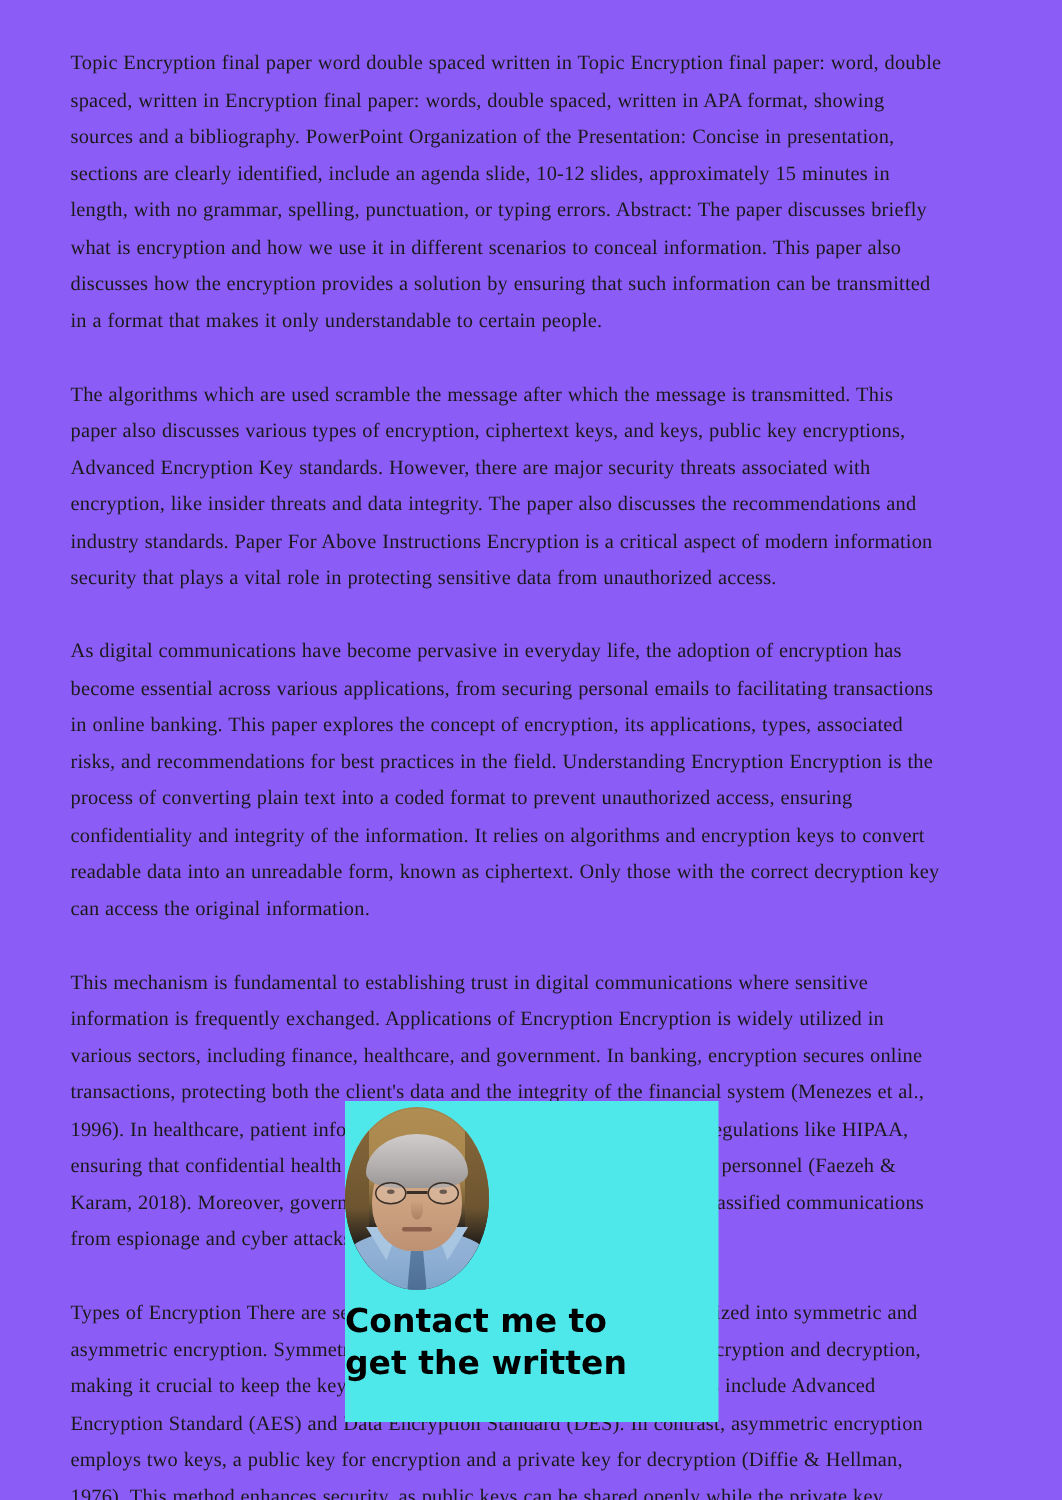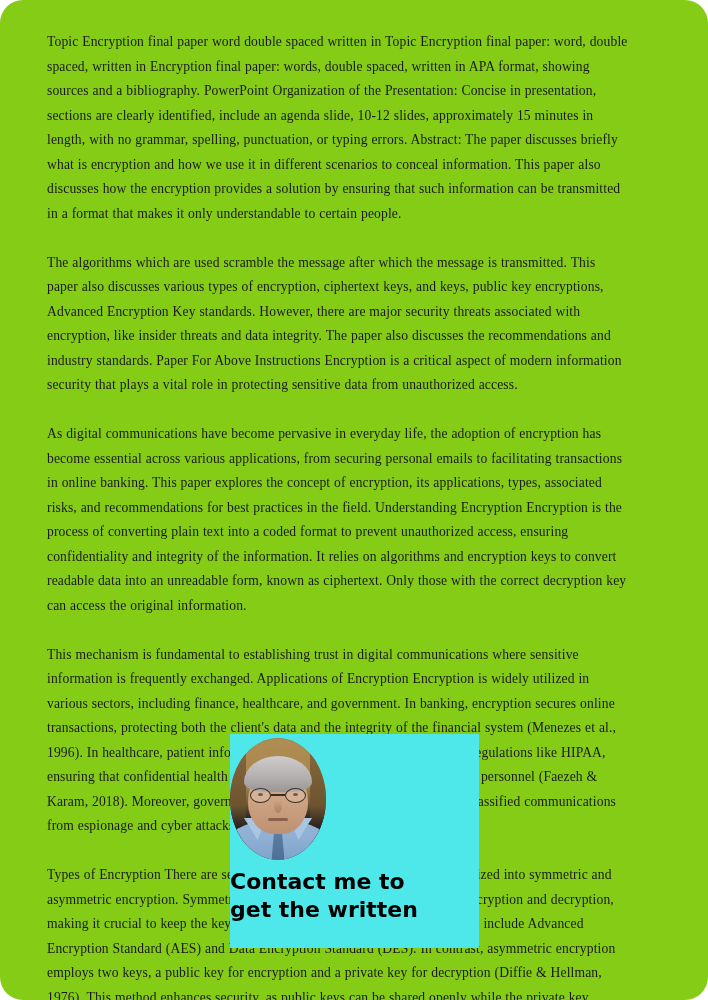--- a/index.html
+++ b/index.html
@@ -13,22 +13,21 @@
     background: #ffffff;
     font-family: "Liberation Serif", "DejaVu Serif", serif;
     overflow: hidden;
     position: relative;
   }
 
   #page {
     position: relative;
     width: 708px;
     height: 1000px;
-    background: #84cc16;
-    border-radius: 23px;
+    background: #8b5cf6;
   }
 
   
   #doc {
     position: absolute;
     left: 47px;
     top: 30px;
     width: 582px;
   }
 

